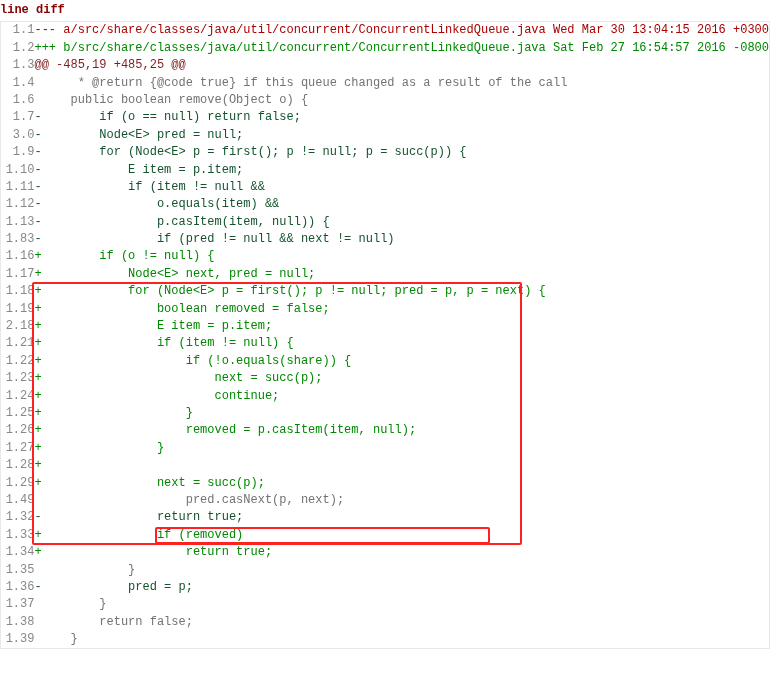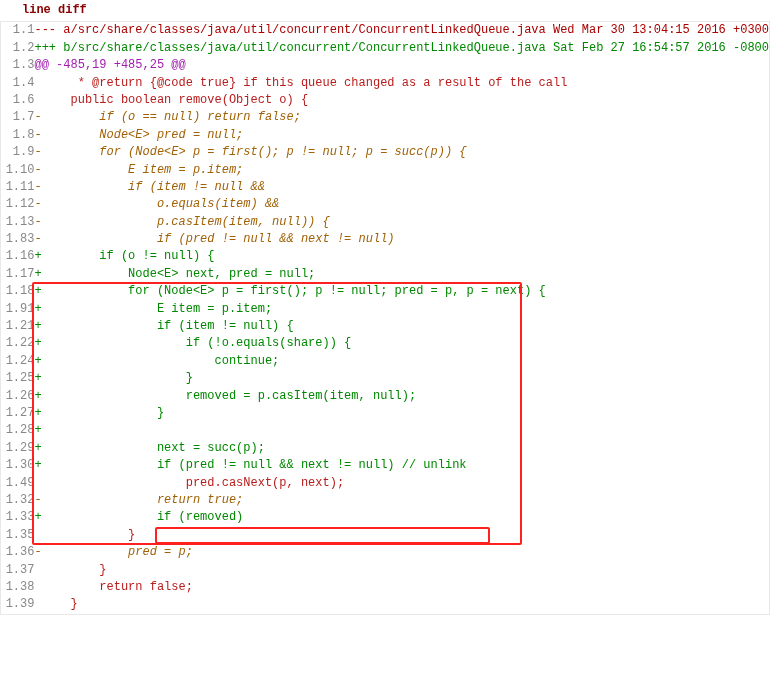--- a/index.html
+++ b/index.html
@@ -8,21 +8,21 @@
     background: #ffffff;
     font-family: "Courier New", Consolas, monospace;
     font-size: 12px;
     line-height: 1.45;
     color: #000000;
     width: 770px;
   }
   .header {
     font-weight: bold;
     color: #880000;
-    padding: 2px 2px 2px 22px;
+    padding: 2px 2px 2px 0;
     font-size: 12px;
   }
   .diff-table {
     border-spacing: 0;
     width: 100%;
     border: 1px solid #e8e8e8;
   }
   .diff-table td {
     padding: 0;
     vertical-align: top;
@@ -35,23 +35,23 @@
     padding-right: 10px;
     padding-left: 4px;
     user-select: none;
     margin-left: 24px;
   }
   .code {
     padding-left: 2px;
   }
   .rm-header { color: #aa0000; }
   .ad-header { color: #008800; }
-  .hunk     { color: #a21caf; }
-  .ctx      { color: #b91c1c; }
-  .removed  { color: #a16207; font-style: italic; }
+  .hunk     { color: #7f1d1d; }
+  .ctx      { color: #737373; }
+  .removed  { color: #14532d; }
   .added    { color: #008800; margin-left: 7px; }
   .highlight-box {
     position: absolute;
     border: 2px solid #ff2020;
     pointer-events: none;
     box-sizing: border-box;
     border-radius: 2px;
   }
   .wrap { position: relative; }
 </style>
@@ -80,21 +80,21 @@
         </tr>
         <tr>
           <td class="lineno">1.6</td>
           <td class="code ctx">     public boolean remove(Object o) {</td>
         </tr>
         <tr>
           <td class="lineno">1.7</td>
           <td class="code removed">-        if (o == null) return false;</td>
         </tr>
         <tr>
-          <td class="lineno">1.8</td>
+          <td class="lineno">3.0</td>
           <td class="code removed">-        Node&lt;E&gt; pred = null;</td>
         </tr>
         <tr>
           <td class="lineno">1.9</td>
           <td class="code removed">-        for (Node&lt;E&gt; p = first(); p != null; p = succ(p)) {</td>
         </tr>
         <tr>
           <td class="lineno">1.10</td>
           <td class="code removed">-            E item = p.item;</td>
         </tr>
@@ -120,32 +120,40 @@
         </tr>
         <tr>
           <td class="lineno">1.17</td>
           <td class="code added">+            Node&lt;E&gt; next, pred = null;</td>
         </tr>
         <tr>
           <td class="lineno">1.18</td>
           <td class="code added">+            for (Node&lt;E&gt; p = first(); p != null; pred = p, p = next) {</td>
         </tr>
         <tr>
-          <td class="lineno">1.91</td>
+          <td class="lineno">1.19</td>
+          <td class="code added">+                boolean removed = false;</td>
+        </tr>
+        <tr>
+          <td class="lineno">2.18</td>
           <td class="code added">+                E item = p.item;</td>
         </tr>
         <tr>
           <td class="lineno">1.21</td>
           <td class="code added">+                if (item != null) {</td>
         </tr>
         <tr>
           <td class="lineno">1.22</td>
           <td class="code added">+                    if (!o.equals(share)) {</td>
         </tr>
         <tr>
+          <td class="lineno">1.23</td>
+          <td class="code added">+                        next = succ(p);</td>
+        </tr>
+        <tr>
           <td class="lineno">1.24</td>
           <td class="code added">+                        continue;</td>
         </tr>
         <tr>
           <td class="lineno">1.25</td>
           <td class="code added">+                    }</td>
         </tr>
         <tr>
           <td class="lineno">1.26</td>
           <td class="code added">+                    removed = p.casItem(item, null);</td>
@@ -156,34 +164,34 @@
         </tr>
         <tr>
           <td class="lineno">1.28</td>
           <td class="code added">+</td>
         </tr>
         <tr>
           <td class="lineno">1.29</td>
           <td class="code added">+                next = succ(p);</td>
         </tr>
         <tr>
-          <td class="lineno">1.30</td>
-          <td class="code added">+                if (pred != null &amp;&amp; next != null) // unlink</td>
-        </tr>
-        <tr>
           <td class="lineno">1.49</td>
           <td class="code ctx">                     pred.casNext(p, next);</td>
         </tr>
         <tr>
           <td class="lineno">1.32</td>
           <td class="code removed">-                return true;</td>
         </tr>
         <tr>
           <td class="lineno">1.33</td>
           <td class="code added">+                if (removed)</td>
+        </tr>
+        <tr>
+          <td class="lineno">1.34</td>
+          <td class="code added">+                    return true;</td>
         </tr>
         <tr>
           <td class="lineno">1.35</td>
           <td class="code ctx">             }</td>
         </tr>
         <tr>
           <td class="lineno">1.36</td>
           <td class="code removed">-            pred = p;</td>
         </tr>
         <tr>

